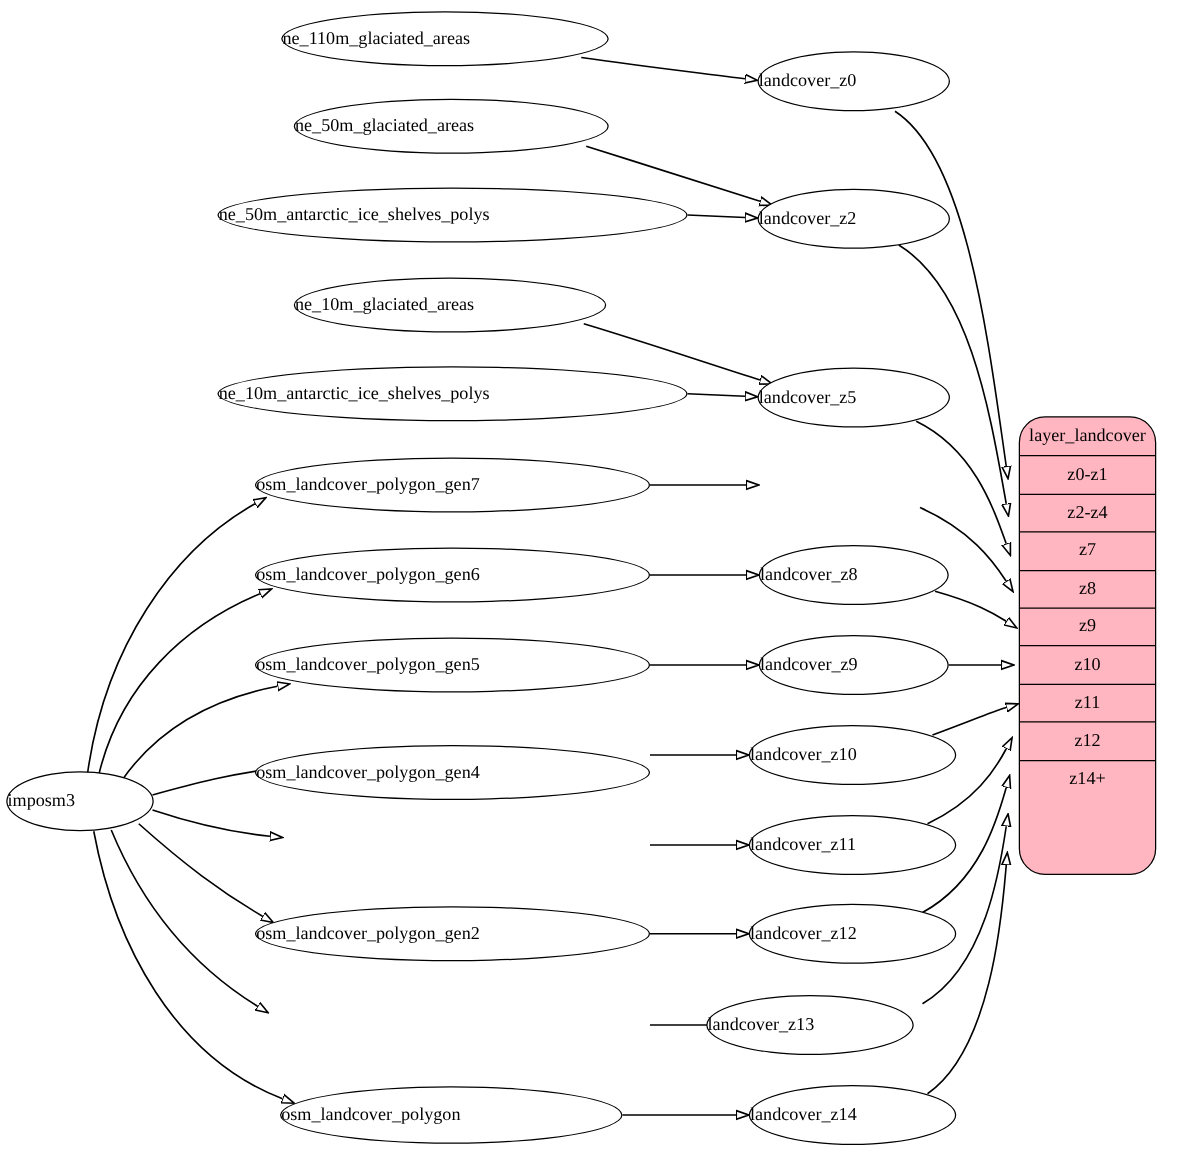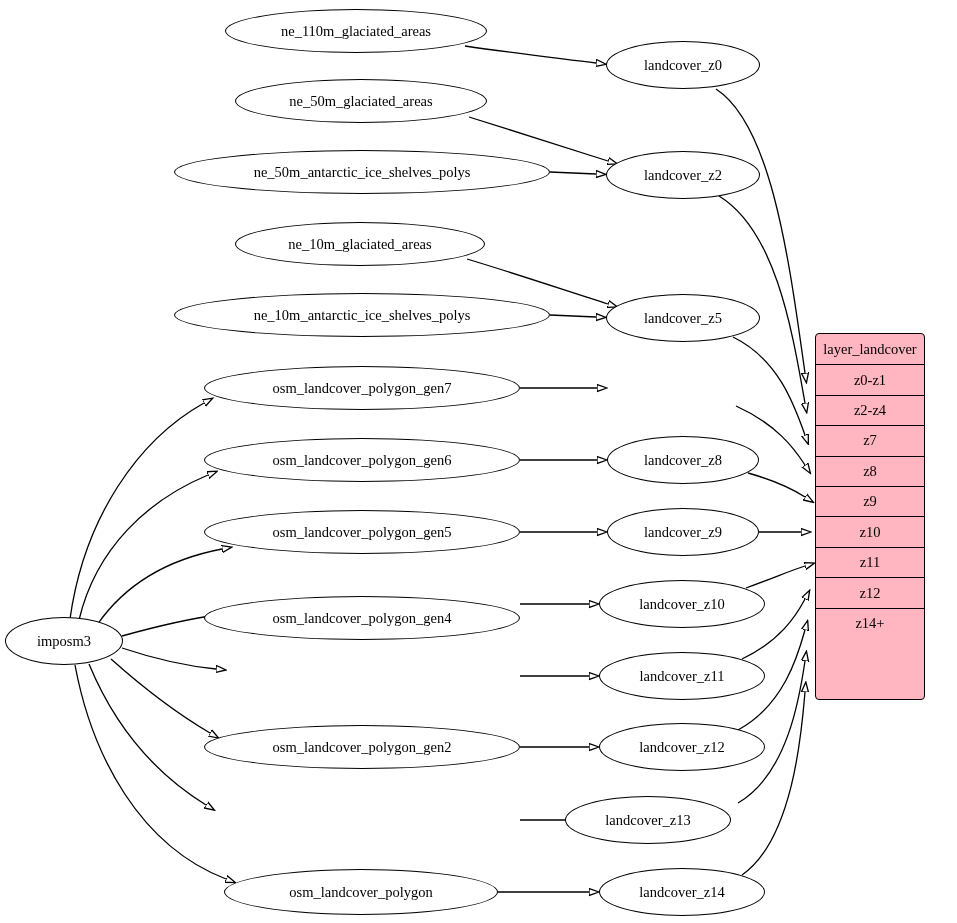--- a/index.html
+++ b/index.html
@@ -6,27 +6,27 @@
   .canvas{
     position:relative;width:957px;height:923px;background:#ffffff;
     font-family:"Liberation Serif","DejaVu Serif",serif;color:#000;
     overflow:hidden;
   }
   svg.edges{position:absolute;left:0;top:0;width:957px;height:923px;}
   svg.edges path{stroke:#000;stroke-width:1.3;fill:none;}
   .node{
     position:absolute;box-sizing:border-box;
     border:1.3px solid #000;border-radius:50%;background:#fff;
-    display:flex;align-items:center;justify-content:center;
+    display:flex;align-items:center;
     font-size:14.5px;line-height:1;white-space:nowrap;
   }
   .ltable{
     position:absolute;left:815px;top:333px;width:110px;height:367px;
     box-sizing:border-box;background:var(--table-fill,#ffb6c1);
-    border:1.4px solid #000;border-radius:4px;overflow:hidden;
+    border:1.4px solid #000;border-radius:21px;overflow:hidden;
     display:grid;grid-template-rows:repeat(12,1fr);
   }
   .lt-cell{
     display:flex;align-items:center;justify-content:center;
     font-size:14.5px;border-top:1.2px solid #000;
   }
   .lt-cell:first-child{border-top:none;}
 </style>
 </head>
 <body>

